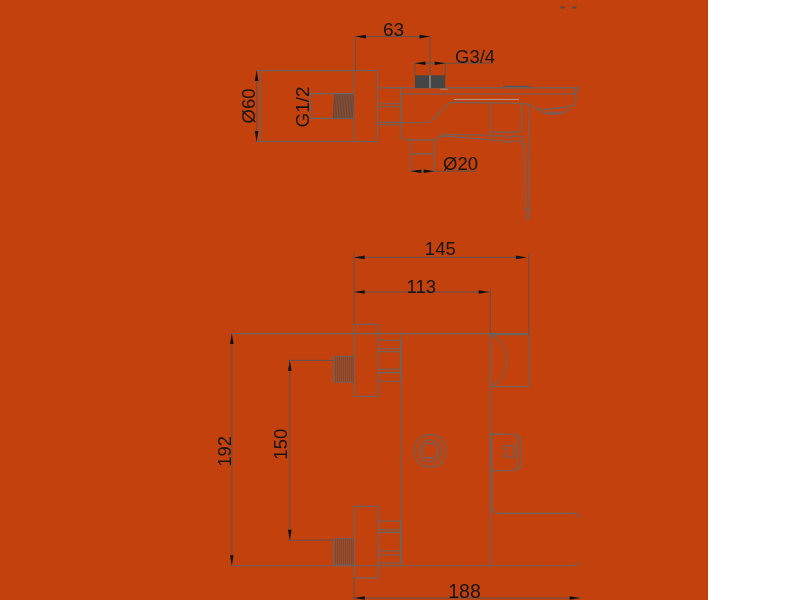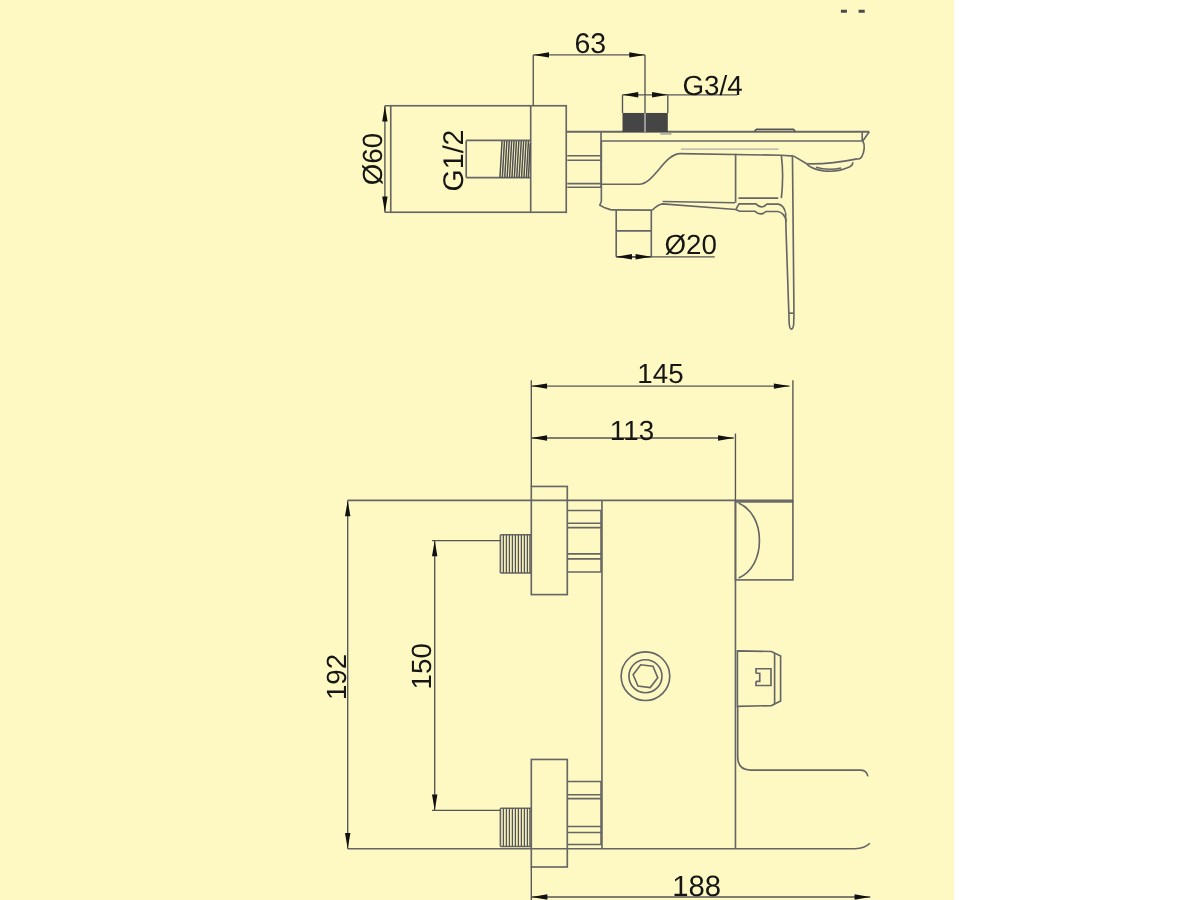--- a/index.html
+++ b/index.html
@@ -1,16 +1,16 @@
 <!DOCTYPE html>
 <html><head>
 <meta charset="utf-8">
 <style>
   html,body{margin:0;padding:0;background:#ffffff;}
-  .page{width:636px;height:600px;position:relative;overflow:hidden;background:#fef9c3;}
+  .page{width:708px;height:600px;position:relative;overflow:hidden;background:#c2410c;}
   svg{position:absolute;top:0;left:0;}
   text{font-family:"Liberation Sans",sans-serif;fill:#161616;}
 </style>
 </head>
 <body>
 <div class="page">
 <svg width="800" height="600" viewBox="0 0 800 600">
 
   <path d="M560.6,7.5 H564.6 M572.4,7.5 H576.5" stroke="#4a4a4a" stroke-width="2" fill="none"></path>
 

